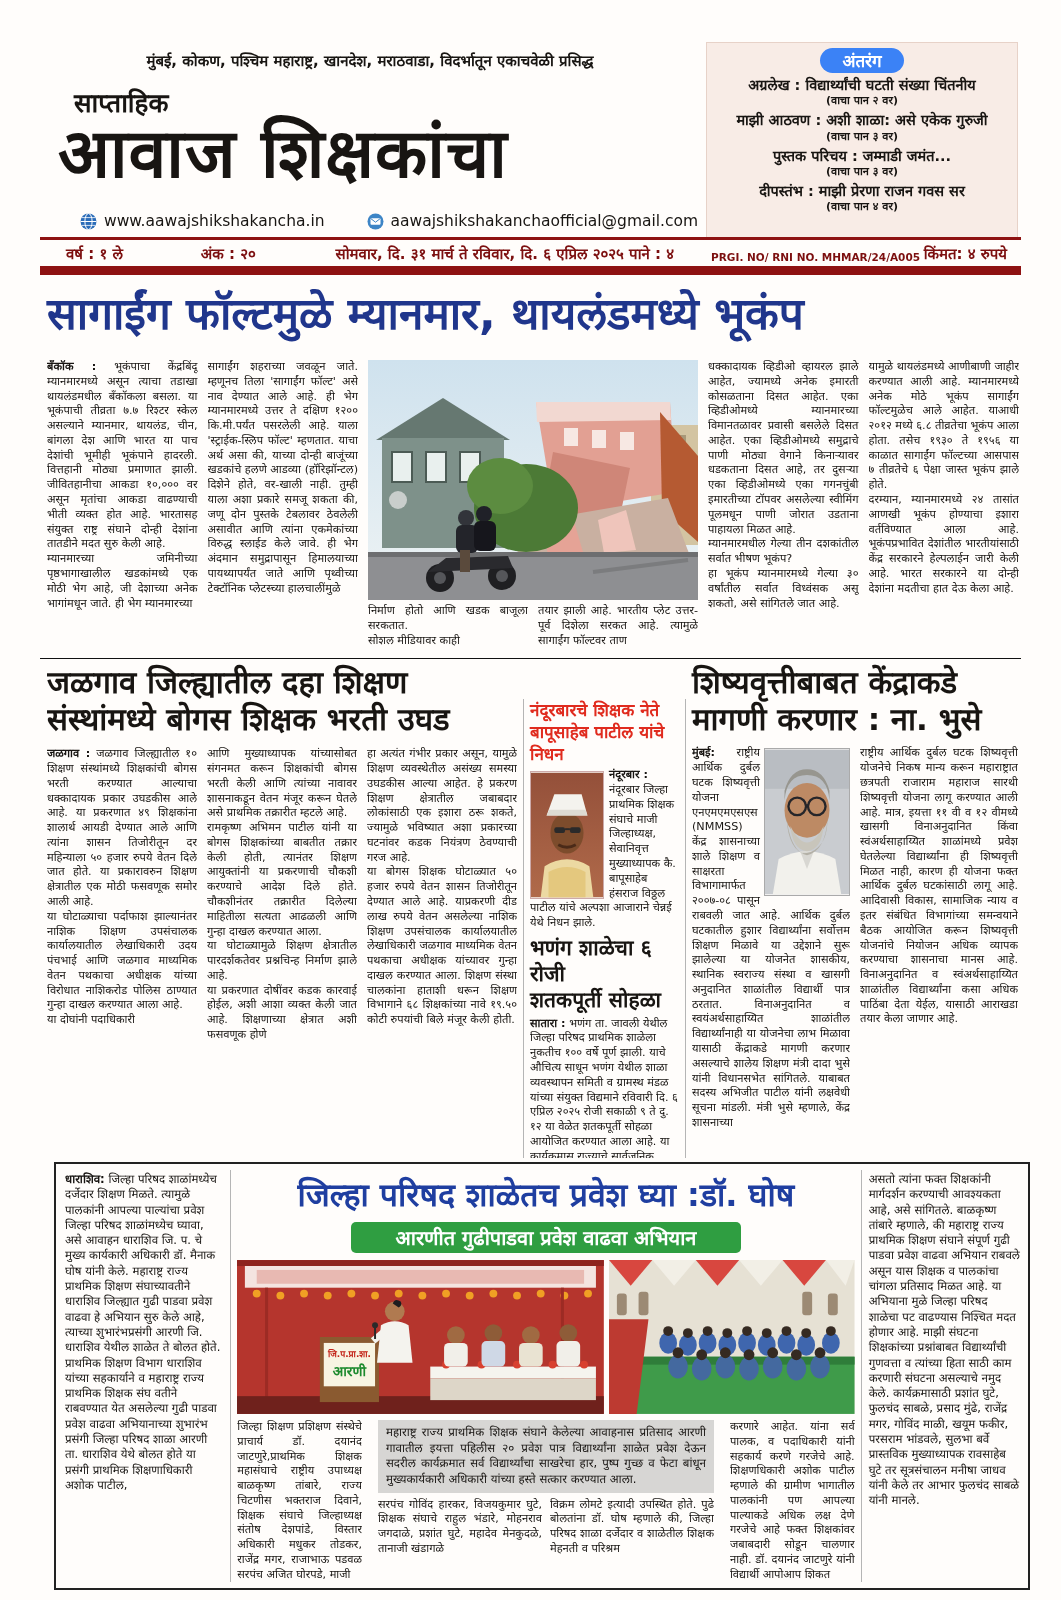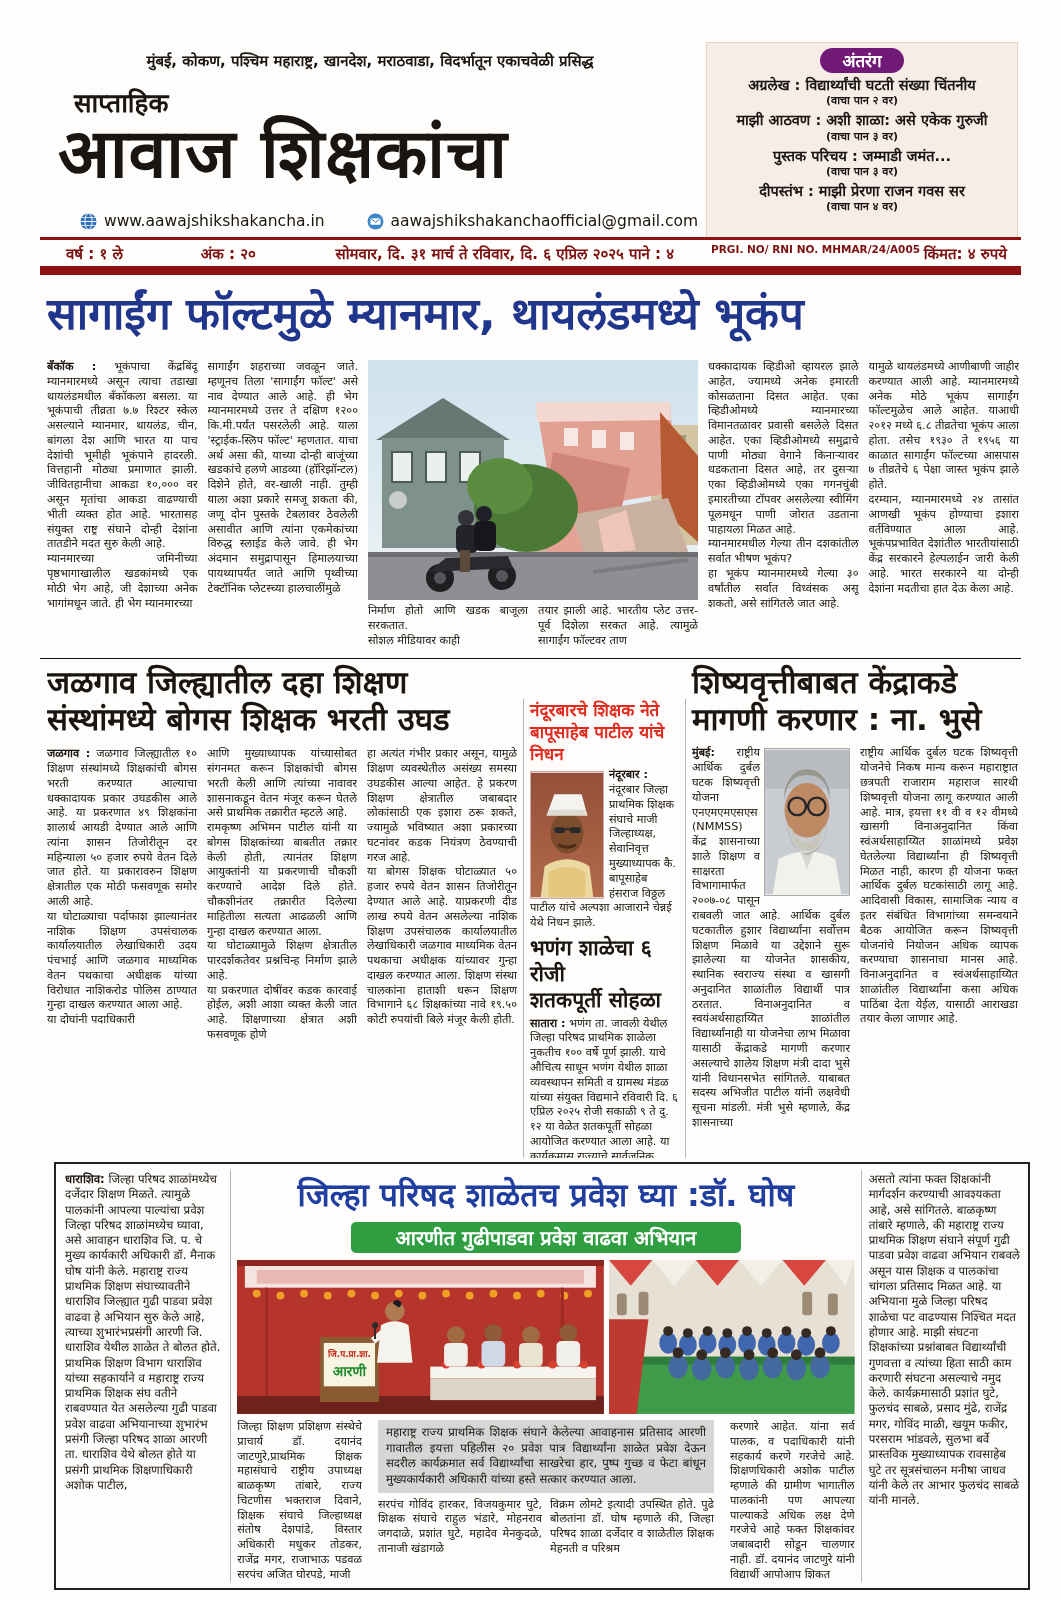--- a/index.html
+++ b/index.html
@@ -9,26 +9,26 @@
   
   .tagline { position:absolute; top:50px; left:50px; width:640px; text-align:center; font-size:15px; font-weight:bold; }
   .weekly { position:absolute; top:84px; left:74px; font-size:26px; font-weight:bold; }
   .paper-title { position:absolute; top:104px; left:58px; width:640px; font-size:68px; font-weight:bold; letter-spacing:1px; white-space:nowrap; }
   .editor { position:absolute; top:186px; left:50px; width:640px; text-align:center; font-size:19px; font-weight:bold; color:#8e1212; }
   .contact { position:absolute; top:212px; left:80px; width:610px; display:flex; gap:42px; align-items:center; font-size:15.5px; }
   .contact .citem { display:flex; align-items:center; gap:7px; }
 
   
   .antarang { position:absolute; top:42px; left:706px; width:312px; height:196px; background:#f8ece6; border:1px solid #e7d2c8; text-align:center; padding-top:5px; }
-  .antarang .badge { display:inline-block; background:#701a75; color:#fff; font-weight:bold; font-size:17px; padding:1px 22px; border-radius:14px; }
+  .antarang .badge { display:inline-block; background:#3b82f6; color:#fff; font-weight:bold; font-size:17px; padding:1px 22px; border-radius:14px; }
   .antarang .item-title { font-size:14.5px; font-weight:bold; margin-top:3px; line-height:1.25; }
   .antarang .item-page { font-size:11px; font-weight:bold; line-height:1.3; }
 
   
-  .dateline { position:absolute; top:237px; left:40px; width:981px; border-top:3px solid #8e1212; display:flex; align-items:flex-start; padding:3px 14px 10px 26px; color:#7c0f0f; font-weight:bold; font-size:15px; gap:0; }
+  .dateline { position:absolute; top:237px; left:40px; width:981px; border-top:3px solid #8e1212; display:flex; align-items:flex-end; padding:3px 14px 10px 26px; color:#7c0f0f; font-weight:bold; font-size:15px; gap:0; }
   .dateline .dl { white-space:nowrap; }
   .dl-year { width:140px; } .dl-issue { width:140px; } .dl-date { width:390px; }
   .dl-rni { width:190px; font-size:10.5px; } .dl-price { width:110px; text-align:right; }
   .redbar { position:absolute; top:266px; left:40px; width:981px; height:9px; background:#8e1212; }
 
   
   .lead-headline { position:absolute; top:282px; left:47px; width:972px; font-size:44px; font-weight:bold; color:#20368c; white-space:nowrap; }
   .lead-body { position:absolute; top:360px; left:47px; width:972px; height:294px; display:flex; gap:10px; overflow:hidden; }
   .col { text-align:justify; overflow:hidden; }
   .jtext { white-space:pre-line; }

